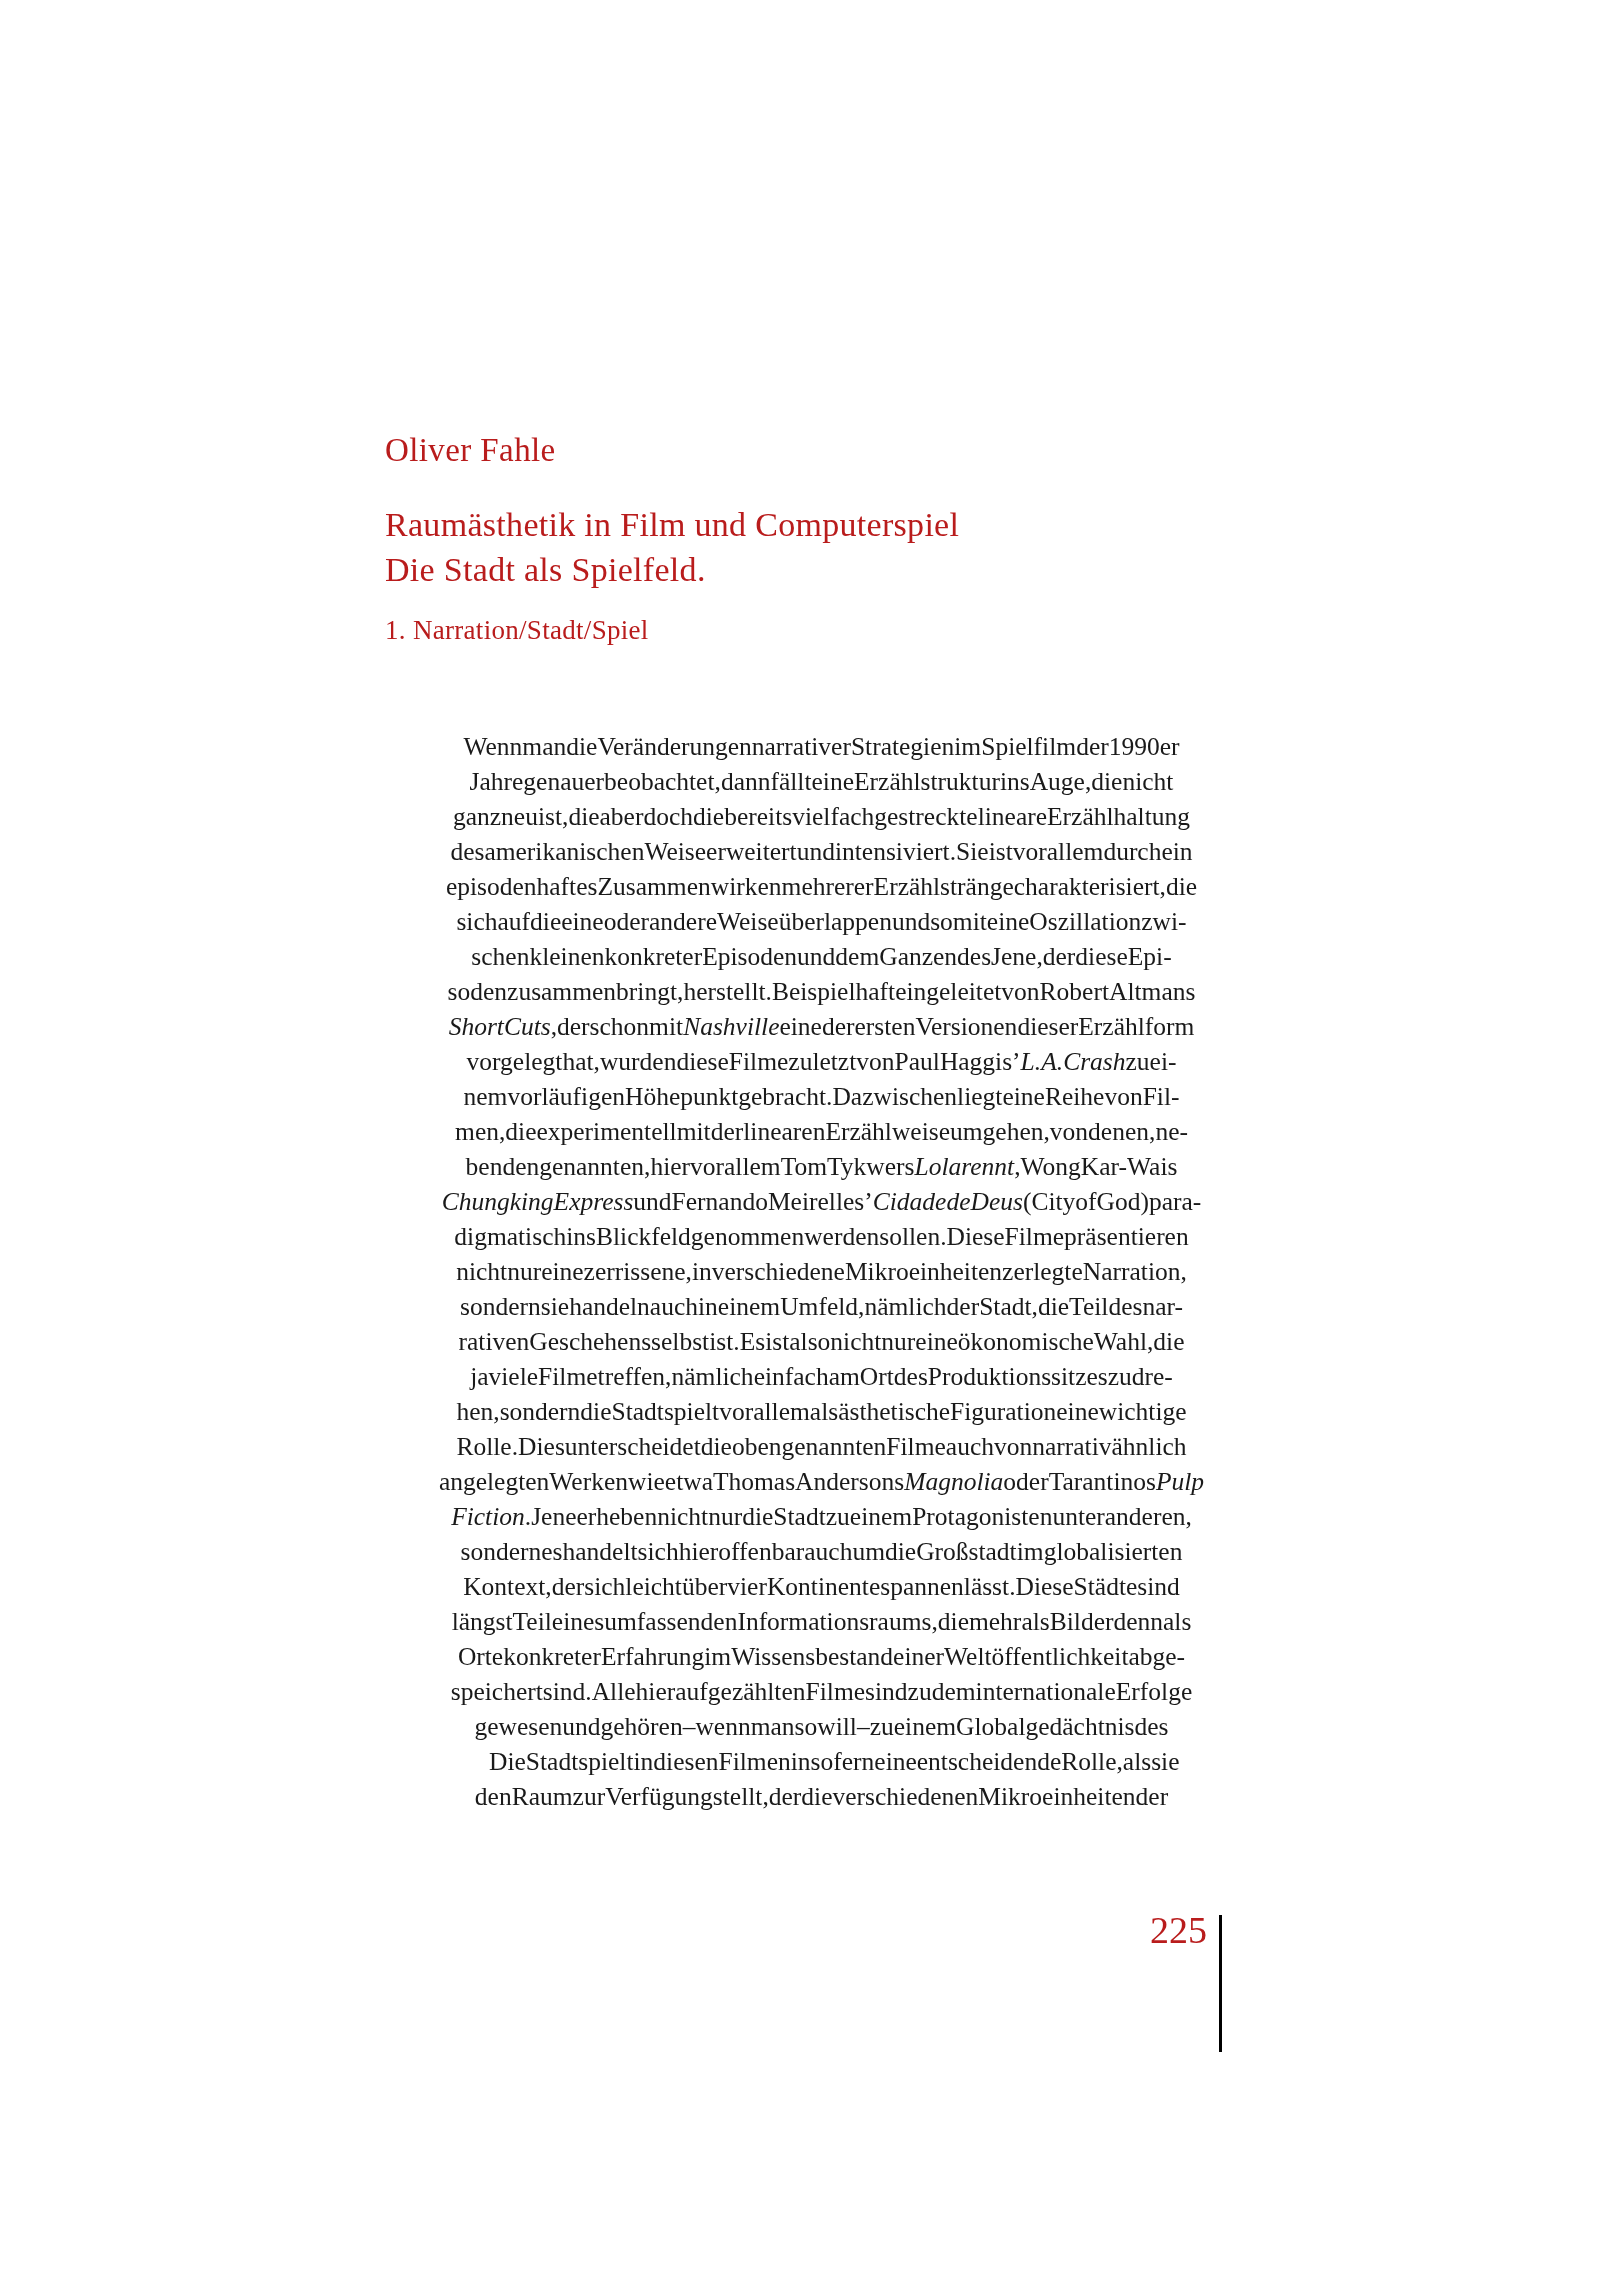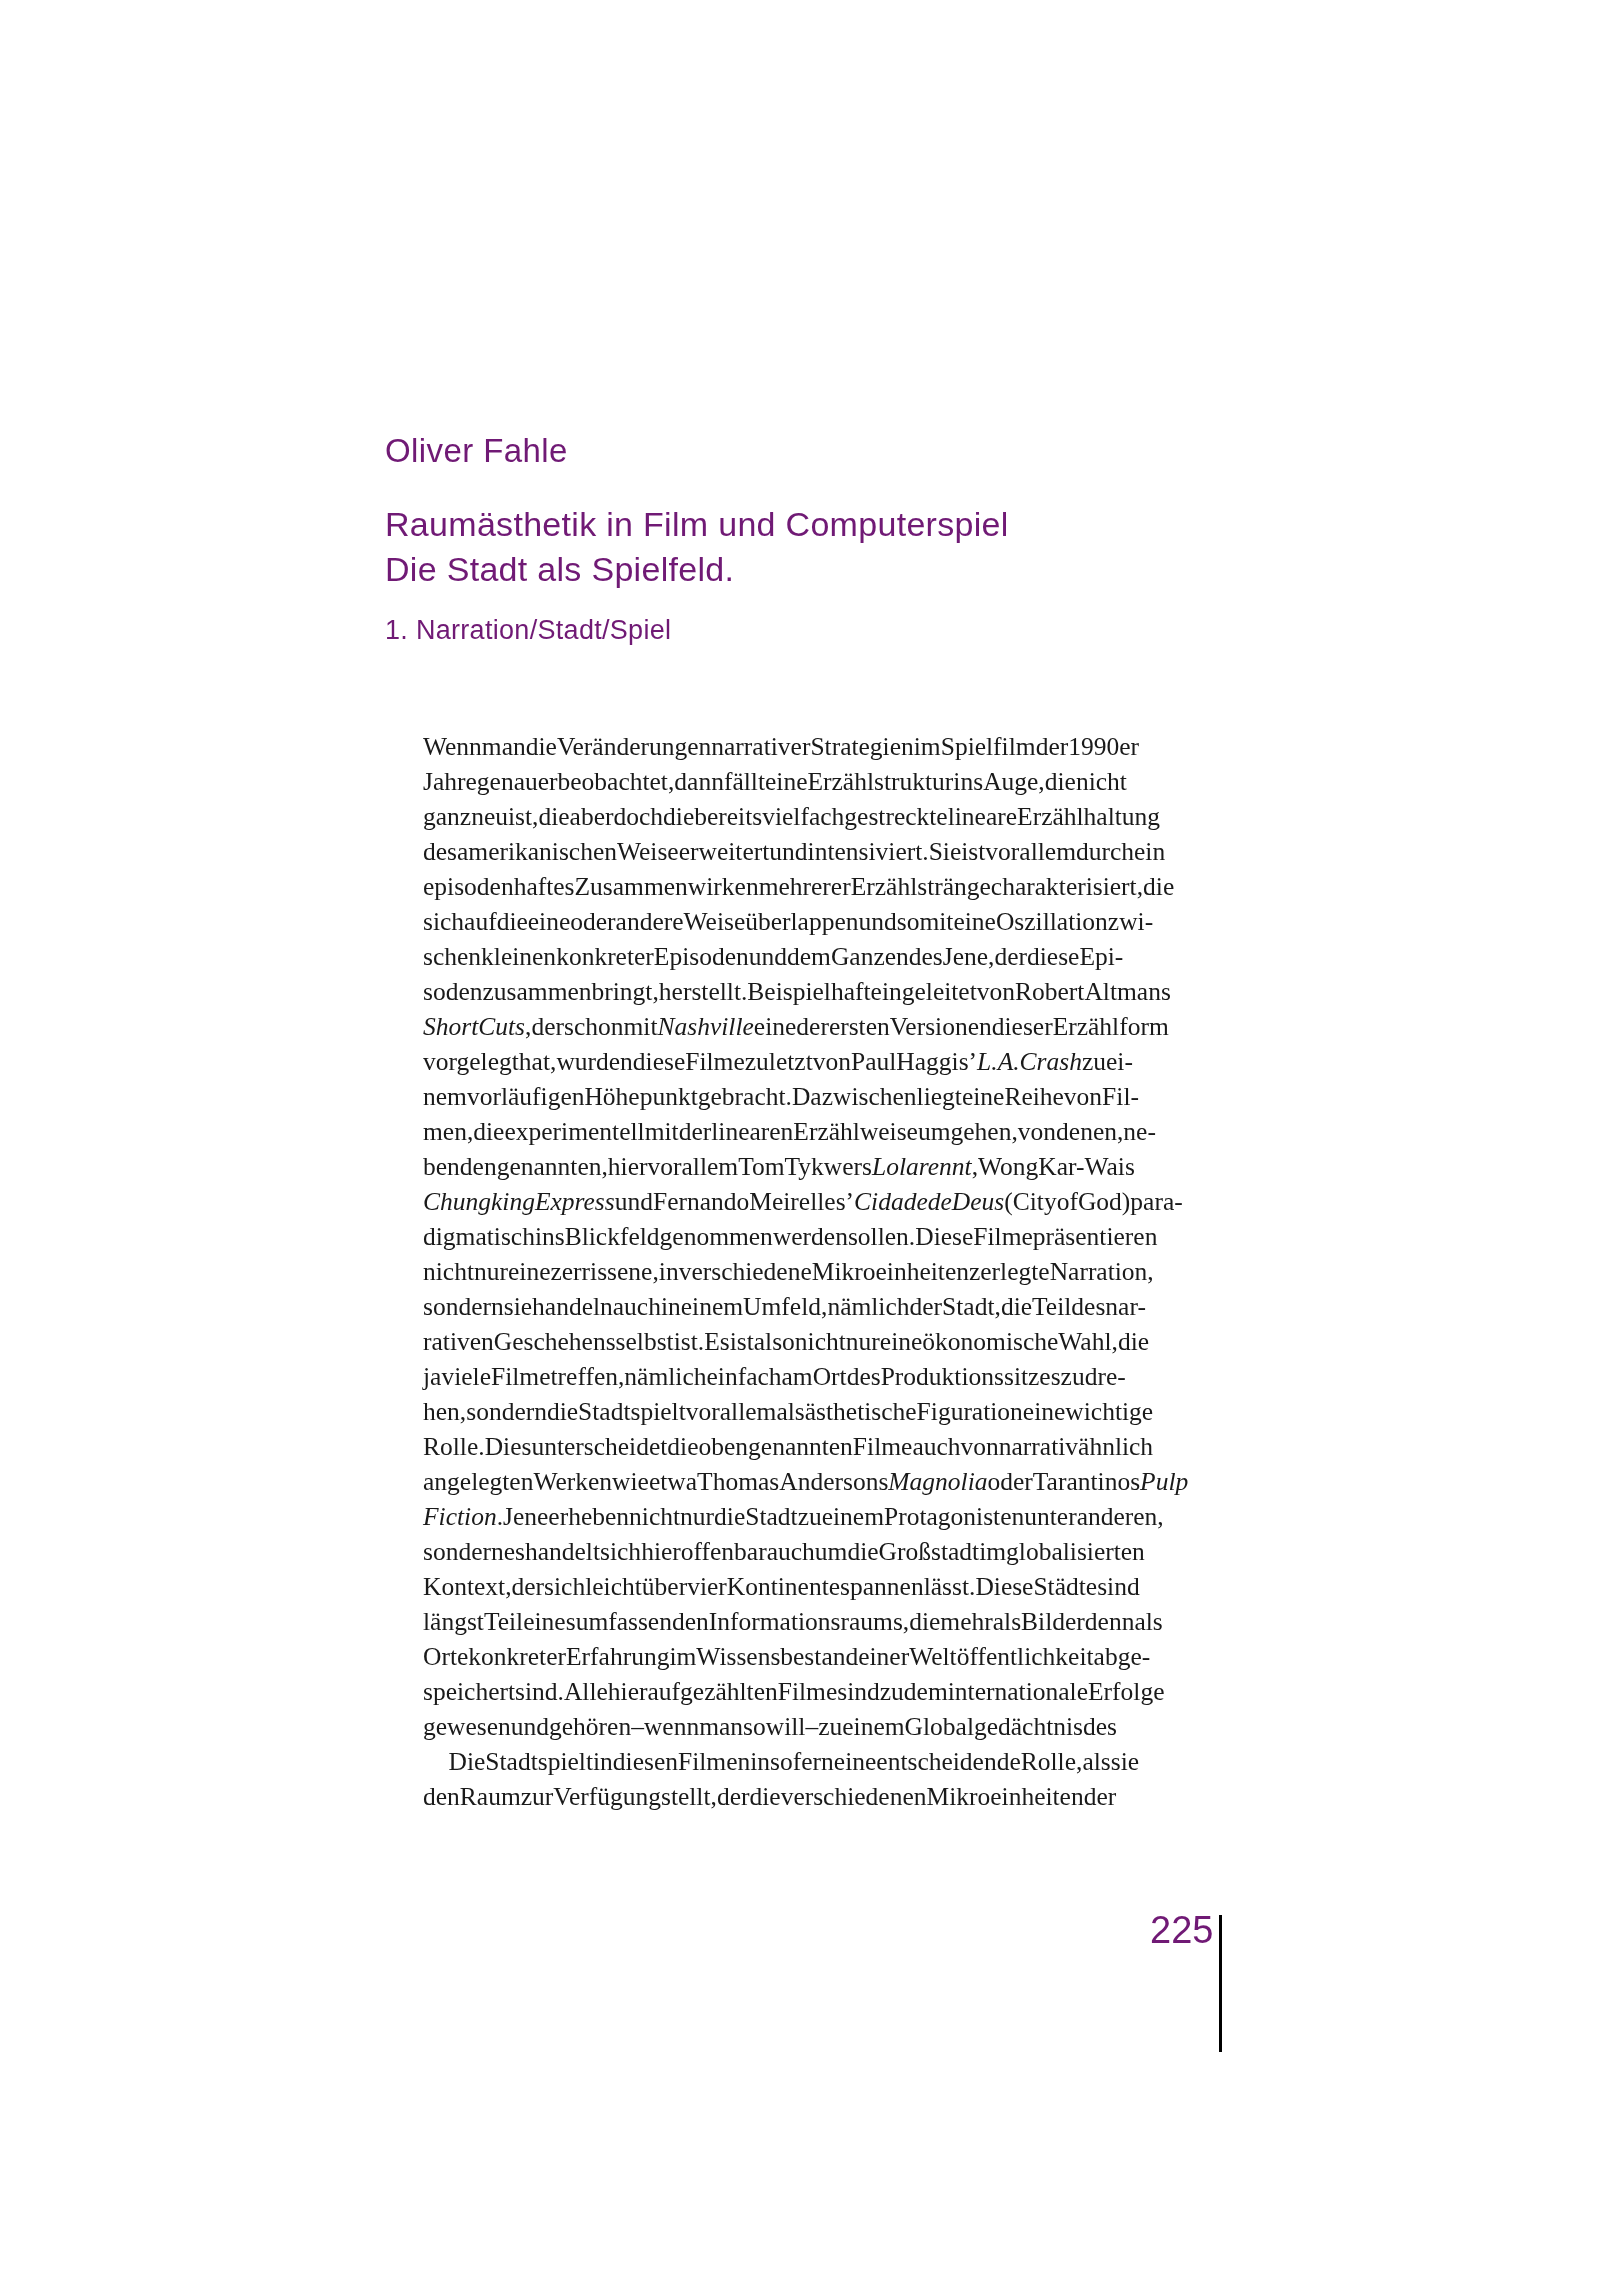--- a/index.html
+++ b/index.html
@@ -5,21 +5,21 @@
     html, body { margin: 0; padding: 0; background: #e8e8e8; }
     #page {
       position: relative;
       width: 1620px;
       height: 2293px;
       background: #ffffff;
       overflow: hidden;
       font-family: "Liberation Serif", serif;
       color: #1a1a1a;
     }
-    .sans { font-family: Liberation Sans, sans-serif; color: #701a75; }
+    .sans { font-family: Liberation Serif, serif; color: #b91c1c; }
 
     .author {
       position: absolute;
       left: 385px;
       top: 431px;
       font-size: 33px;
       line-height: 39px;
       letter-spacing: 0.4px;
     }
     .title {
@@ -40,21 +40,21 @@
     }
     .body-text {
       position: absolute;
       left: 384px;
       top: 729px;
       width: 836px;
       font-size: 25.5px;
     }
     .line {
       display: flex;
-      justify-content: flex-start;
+      justify-content: center;
       height: 35px;
       line-height: 35px;
       margin-left: 39px;
     }
     .line.last { display: block; }
     .line.indent { padding-left: 25.5px; }
     .line i { font-style: italic; }
     .pagenum {
       position: absolute;
       left: 1150px;

